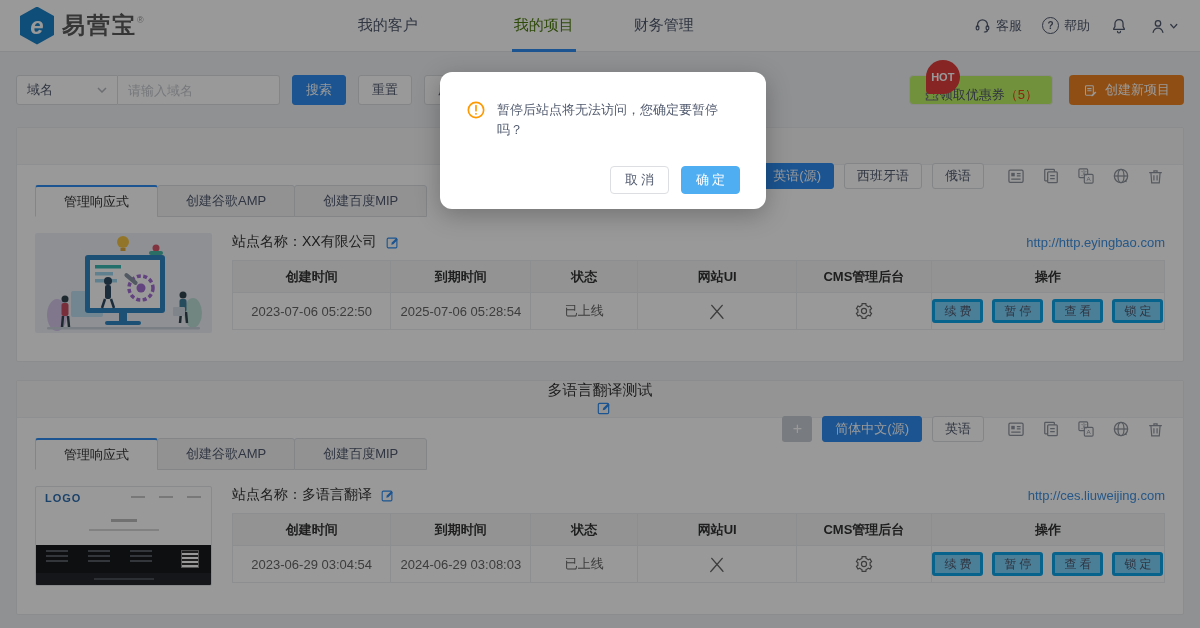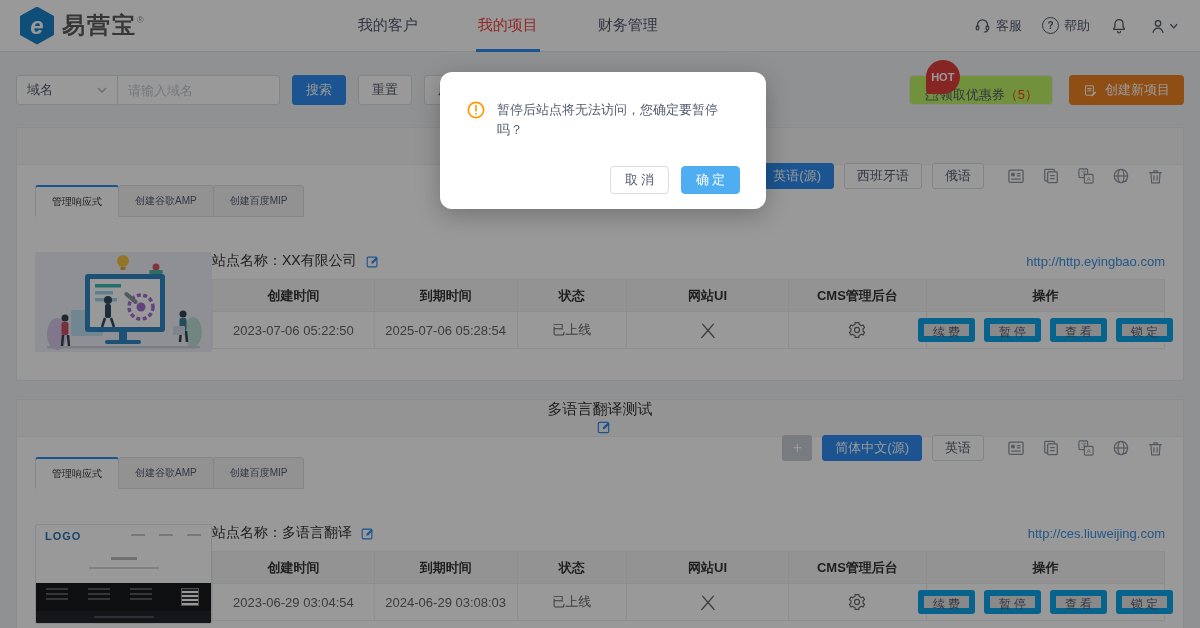--- a/index.html
+++ b/index.html
@@ -12,21 +12,21 @@
 
   
   .topbar{height:52px;background:#fff;border-bottom:1px solid #e4e6e9;display:flex;align-items:center;padding:0 20px;box-sizing:border-box;}
   .logo{display:flex;align-items:center;cursor:pointer;}
   .logo-hex{width:34px;height:38px;background:#1a82c8;clip-path:polygon(50% 0,100% 25%,100% 75%,50% 100%,0 75%,0 25%);
     display:flex;align-items:center;justify-content:center;color:#fff;font-size:24px;font-weight:bold;font-style:italic;}
   .logo-text{font-size:23px;font-weight:bold;color:#5a5a5a;margin-left:8px;letter-spacing:2px;}
   .logo-reg{font-size:9px;color:#999;vertical-align:top;margin-top:-12px;display:inline-block;}
   .mainnav{display:flex;margin-left:212px;height:52px;}
   .nav-item{position:relative;display:flex;align-items:center;padding:0 2px;margin-right:56px;font-size:15px;color:#515a6e;cursor:pointer;white-space:nowrap;}
-  .nav-item.active{color:#ef4444;}
+  .nav-item.active{color:#4d7c0f;margin-left:36px;}
   .nav-item.active::after{content:"";position:absolute;left:0;right:0;bottom:0;height:3px;background:#2d8cf0;}
   .top-right{margin-left:auto;display:flex;align-items:center;gap:20px;color:#515a6e;font-size:13px;}
   .tr-item{display:flex;align-items:center;gap:5px;cursor:pointer;}
   .icn{display:inline-flex;color:#515a6e;}
   .help-circle{width:15px;height:15px;border:1.4px solid #515a6e;border-radius:50%;display:flex;align-items:center;justify-content:center;font-size:10px;font-weight:bold;}
 
   
   .toolbar{display:flex;align-items:flex-start;padding:23px 16px 0;position:relative;}
   .select-box{width:102px;height:30px;box-sizing:border-box;border:1px solid #dcdee2;border-radius:3px 0 0 3px;background:#fff;
     display:flex;align-items:center;justify-content:space-between;padding:0 10px;font-size:13px;color:#515a6e;cursor:pointer;}
@@ -54,26 +54,26 @@
   .edit-icn{display:inline-flex;margin-left:8px;color:#2d8cf0;cursor:pointer;}
   .head-right{margin-left:auto;display:flex;align-items:center;gap:10px;}
   .plus-btn{width:30px;height:26px;background:#c9ced4;color:#fff;border:none;border-radius:3px;font-size:16px;line-height:1;cursor:pointer;}
   .lang-btn{height:26px;box-sizing:border-box;padding:0 12px;border-radius:3px;font-size:13px;background:#fff;border:1px solid #dcdee2;color:#515a6e;cursor:pointer;font-family:inherit;}
   .lang-btn.active{background:#2d8cf0;border-color:#2d8cf0;color:#fff;}
   .icon-group{display:flex;align-items:center;gap:15px;margin-left:12px;color:#8f959e;}
   .icon-group .icn{cursor:pointer;color:#8f959e;}
 
   .card-body{padding:20px 18px 28px;}
   .tabs{display:flex;}
-  .tab{height:32px;box-sizing:border-box;display:flex;align-items:center;padding:0 16px;font-size:10px;color:#515a6e;
+  .tab{height:32px;box-sizing:border-box;display:flex;align-items:center;padding:0 28px;font-size:13px;color:#515a6e;
     background:#f3f4f6;border:1px solid #dcdee2;margin-left:-1px;border-radius:3px 3px 0 0;cursor:pointer;}
   .tab:first-child{margin-left:0;}
   .tab.active{background:#fff;border-top:2px solid #2d8cf0;border-bottom:1px solid #fff;color:#333;}
 
-  .content-row{display:flex;margin-top:35px;}
+  .content-row{display:flex;gap:20px;margin-top:16px;}
   .thumb{width:177px;height:100px;flex:none;border-radius:2px;overflow:hidden;position:relative;}
   .thumb.illu{background:#eef1f7;}
   .thumb.web{background:#fff;border:1px solid #e4e6e9;box-sizing:border-box;}
   .t2-logo{position:absolute;top:5px;left:9px;color:#2e6fb1;font-weight:bold;font-size:11px;letter-spacing:1px;}
   .t2-nav{position:absolute;top:9px;right:10px;display:flex;gap:14px;}
   .t2-nav i{width:14px;height:2px;background:#c9c9c9;}
   .t2-line1{position:absolute;top:32px;left:50%;transform:translateX(-50%);width:26px;height:3px;background:#bdbdbd;}
   .t2-line2{position:absolute;top:42px;left:50%;transform:translateX(-50%);width:70px;height:2px;background:#d7d7d7;}
   .t2-footer{position:absolute;left:0;right:0;bottom:12px;height:28px;background:#16191d;}
   .t2-col{position:absolute;top:5px;display:flex;flex-direction:column;gap:3px;}
@@ -85,21 +85,21 @@
 
   .right-col{flex:1;min-width:0;}
   .site-row{display:flex;align-items:center;font-size:14px;color:#333;}
   .site-url{margin-left:auto;font-size:13px;color:#3f92e3;text-decoration:none;cursor:pointer;}
   .data-table{width:100%;border-collapse:collapse;margin-top:9px;table-layout:fixed;}
   .data-table th{background:#f5f6f7;height:29px;font-size:13px;color:#333;font-weight:bold;border:1px solid #ebedf0;}
   .data-table td{height:34px;text-align:center;font-size:13px;color:#666;border:1px solid #ebedf0;}
   .status-online{color:#19be6b;}
   .cell-icn{display:inline-flex;vertical-align:middle;color:#666;cursor:pointer;}
   .row-actions{display:flex;justify-content:center;gap:9px;}
-  .mini-btn{height:24px;box-sizing:border-box;padding:0 6px 0 9px;background:#e5e5e5;border:6px solid #0ea5e9;border-radius:3px;
+  .mini-btn{height:24px;box-sizing:border-box;padding:0 6px 0 9px;background:#7dd3fc;border:3px solid #0ea5e9;border-radius:3px;
     font-size:12px;color:#515a6e;letter-spacing:3px;cursor:pointer;font-family:inherit;white-space:nowrap;}
 
   
   .overlay{position:absolute;inset:0;background:rgba(0,0,0,0.40);z-index:40;}
   .modal{position:absolute;left:440px;top:72px;width:326px;box-sizing:border-box;background:#fff;border-radius:12px;z-index:50;
     box-shadow:0 6px 24px rgba(0,0,0,0.25);padding:28px 26px 15px;}
   .modal-msg{display:flex;align-items:flex-start;gap:11px;font-size:13px;color:#515a6e;line-height:20px;}
   .warn-icn{flex:none;color:#ff9900;display:inline-flex;margin-top:0px;}
   .modal-btns{display:flex;justify-content:flex-end;gap:12px;margin-top:26px;}
   .m-btn{height:28px;box-sizing:border-box;padding:0 11px 0 14px;border-radius:4px;font-size:13px;letter-spacing:3px;cursor:pointer;font-family:inherit;}

